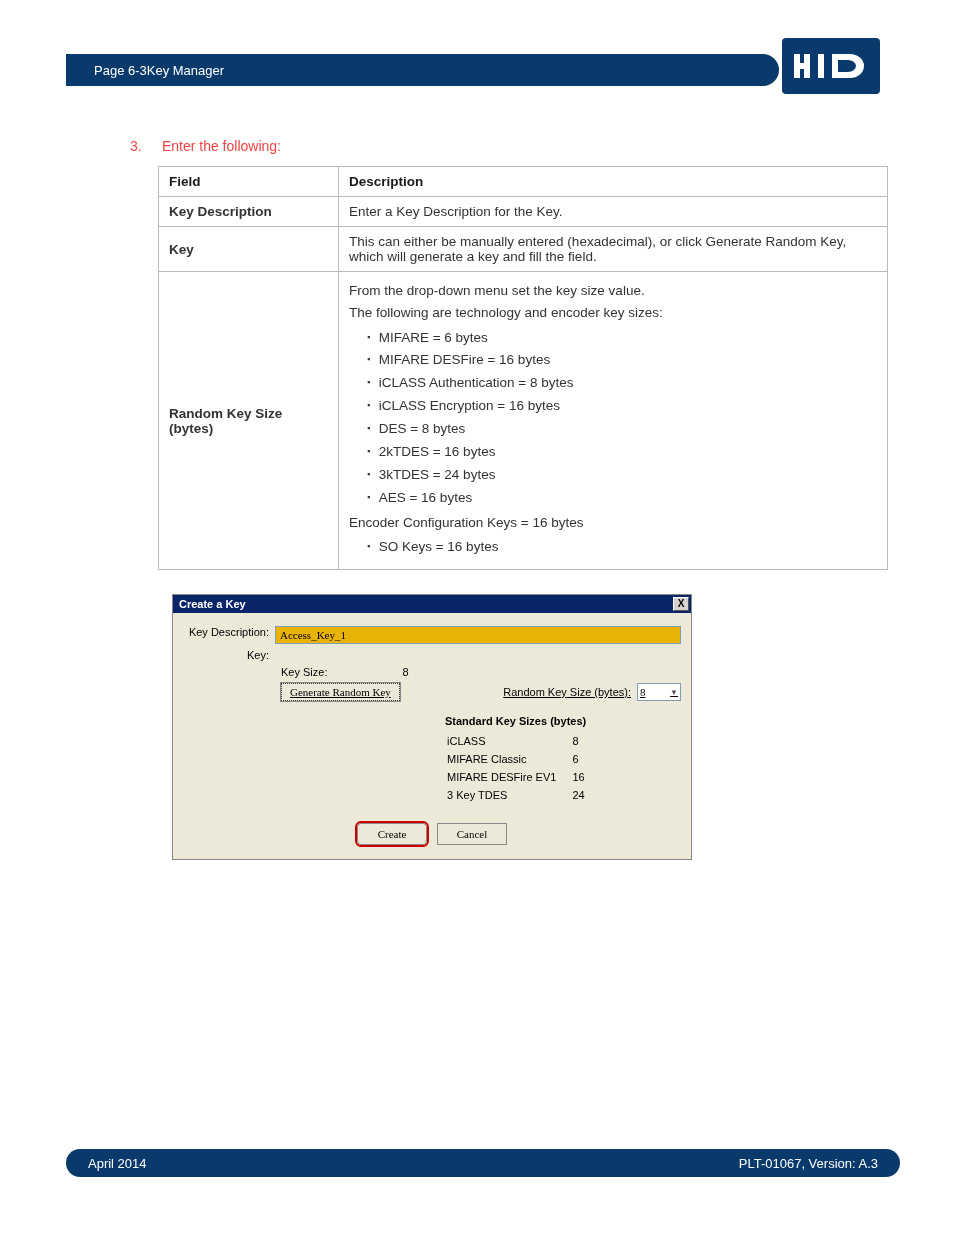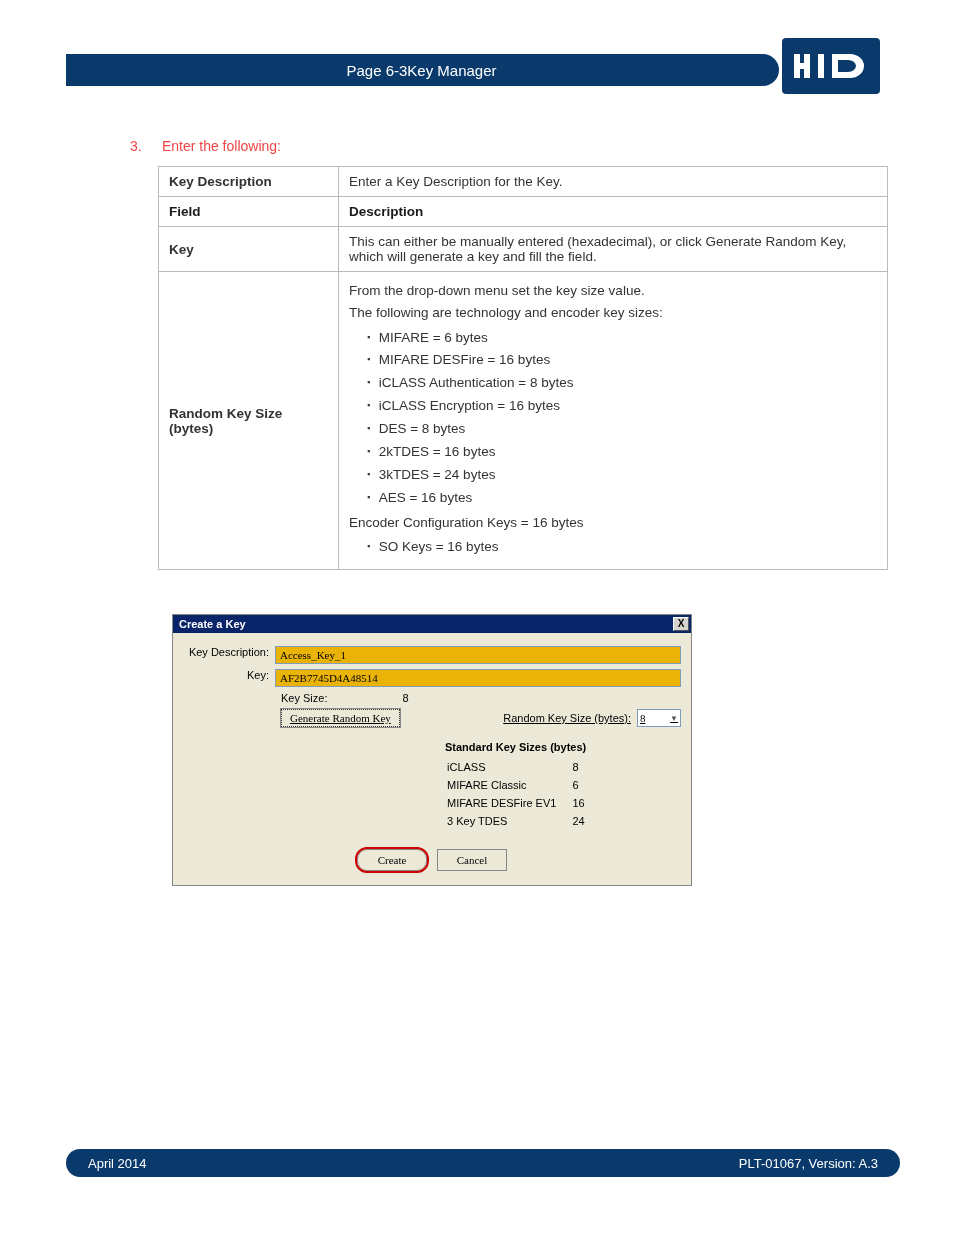--- a/index.html
+++ b/index.html
@@ -15,24 +15,24 @@
   .header {
     position: absolute;
     top: 54px;
     left: 66px;
     right: 175px;
     height: 32px;
     background: #0a3a6b;
     border-radius: 0 16px 16px 0;
     display: flex;
     align-items: center;
-    justify-content: center;
+    justify-content: flex-start;
     padding: 0 30px 0 28px;
     color: #fff;
-    font-size: 15px;
+    font-size: 13px;
   }
   .logo {
     position: absolute;
     top: 38px;
     right: 74px;
     width: 98px;
     height: 56px;
     background: #0a3a6b;
     border-radius: 4px;
     display: flex;
@@ -71,21 +71,21 @@
     color: #1a1a1a;
     background: #fff;
   }
   table.desc td.label { font-weight: bold; width: 180px; vertical-align: middle;}
   table.desc ul { list-style: none; padding-left: 18px; margin: 4px 0; }
   table.desc ul li::before { content: "▪ "; font-size: 9px; position: relative; top:-2px; margin-right:6px;}
   table.desc ul li { margin: 2px 0; line-height: 1.55; }
   table.desc p { margin: 2px 0; line-height: 1.5; }
   
   .dialog-outer {
-    margin: 44px 0 0 42px;
+    margin: 24px 0 0 42px;
     width: 520px;
     border: 1px solid #888;
     background: #ece9d8;
     font-family: Tahoma, Arial, sans-serif;
     font-size: 11px;
     color: #000;
   }
   .dialog-title {
     background: #0a246a;
     color: #fff;
@@ -146,21 +146,21 @@
   .dlg-btn {
     width: 70px; height: 22px;
     border: 1px solid #888;
     background: #ece9d8;
     font-family: Tahoma; font-size: 11px;
     cursor: pointer;
   }
   .dlg-btn.create-hl {
     outline: 2px solid #c00;
     outline-offset: 0;
-    border-radius: 10px;
+    border-radius: 4px;
   }
   .right-block { margin-left: 262px; }
   
   .footer {
     position: absolute;
     left: 66px;
     right: 54px;
     bottom: 58px;
     height: 28px;
     background: #0a3a6b;
@@ -193,26 +193,26 @@
 
 <div class="content">
   <div class="step-line">
     <span class="step-num">3.</span>
     <span>Enter the following:</span>
   </div>
 
   <table class="desc">
     <tbody>
         <tr>
+      <th>Field</th>
+      <th>Description</th>
+    </tr>
+    <tr>
       <td class="label">Key Description</td>
       <td>Enter a Key Description for the Key.</td>
-    </tr>
-    <tr>
-      <th>Field</th>
-      <th>Description</th>
     </tr>
     <tr>
       <td class="label">Key</td>
       <td>This can either be manually entered (hexadecimal), or click Generate Random Key, which will generate a key and fill the field.</td>
     </tr>
     <tr>
       <td class="label">Random Key Size (bytes)</td>
       <td>
         <p>From the drop-down menu set the key size value.</p>
         <p>The following are technology and encoder key sizes:</p>
@@ -242,21 +242,20 @@
     </div>
     <div class="dialog-body">
 
       <div class="dlg-row">
         <span class="dlg-label">Key Description:</span>
         <input class="dlg-input" value="Access_Key_1" style="">
       </div>
 
       <div class="dlg-row">
         <span class="dlg-label">Key:</span>
-        <input class="dlg-input" value="AF2B7745D4A48514" style="">
       </div>
 
       <div class="dlg-row dlg-sub">
         <span>Key Size:</span>&nbsp;
         <span>8</span>
       </div>
 
       <div class="dlg-row dlg-sub" style="justify-content:space-between;text-decoration:underline;">
         <button class="btn-gen">Generate Random Key</button>
         <div class="dlg-right-inline">

